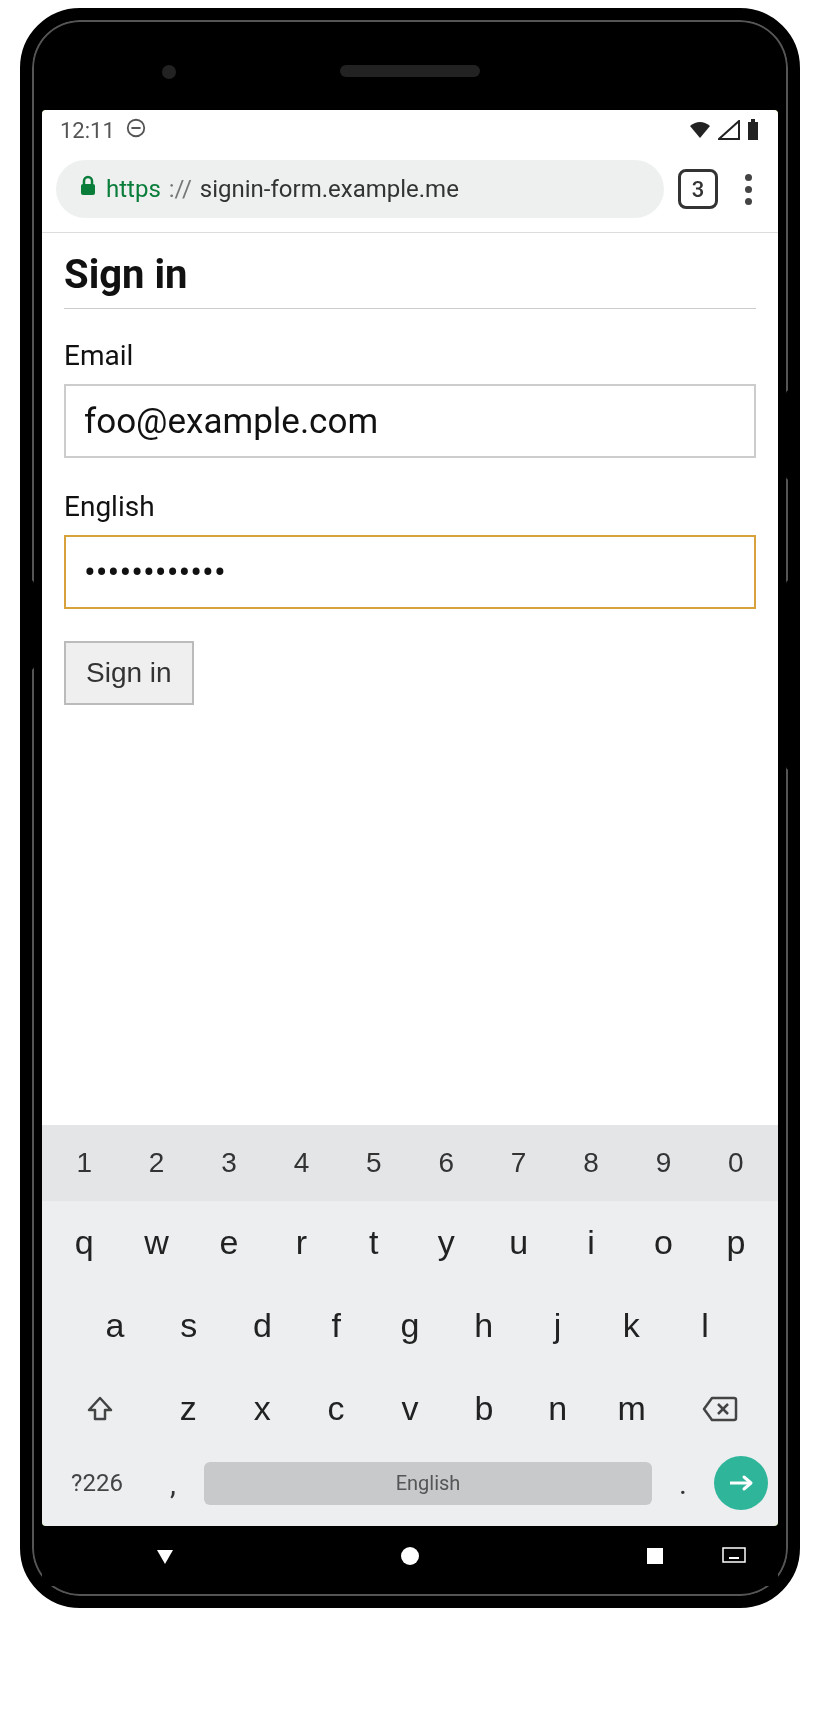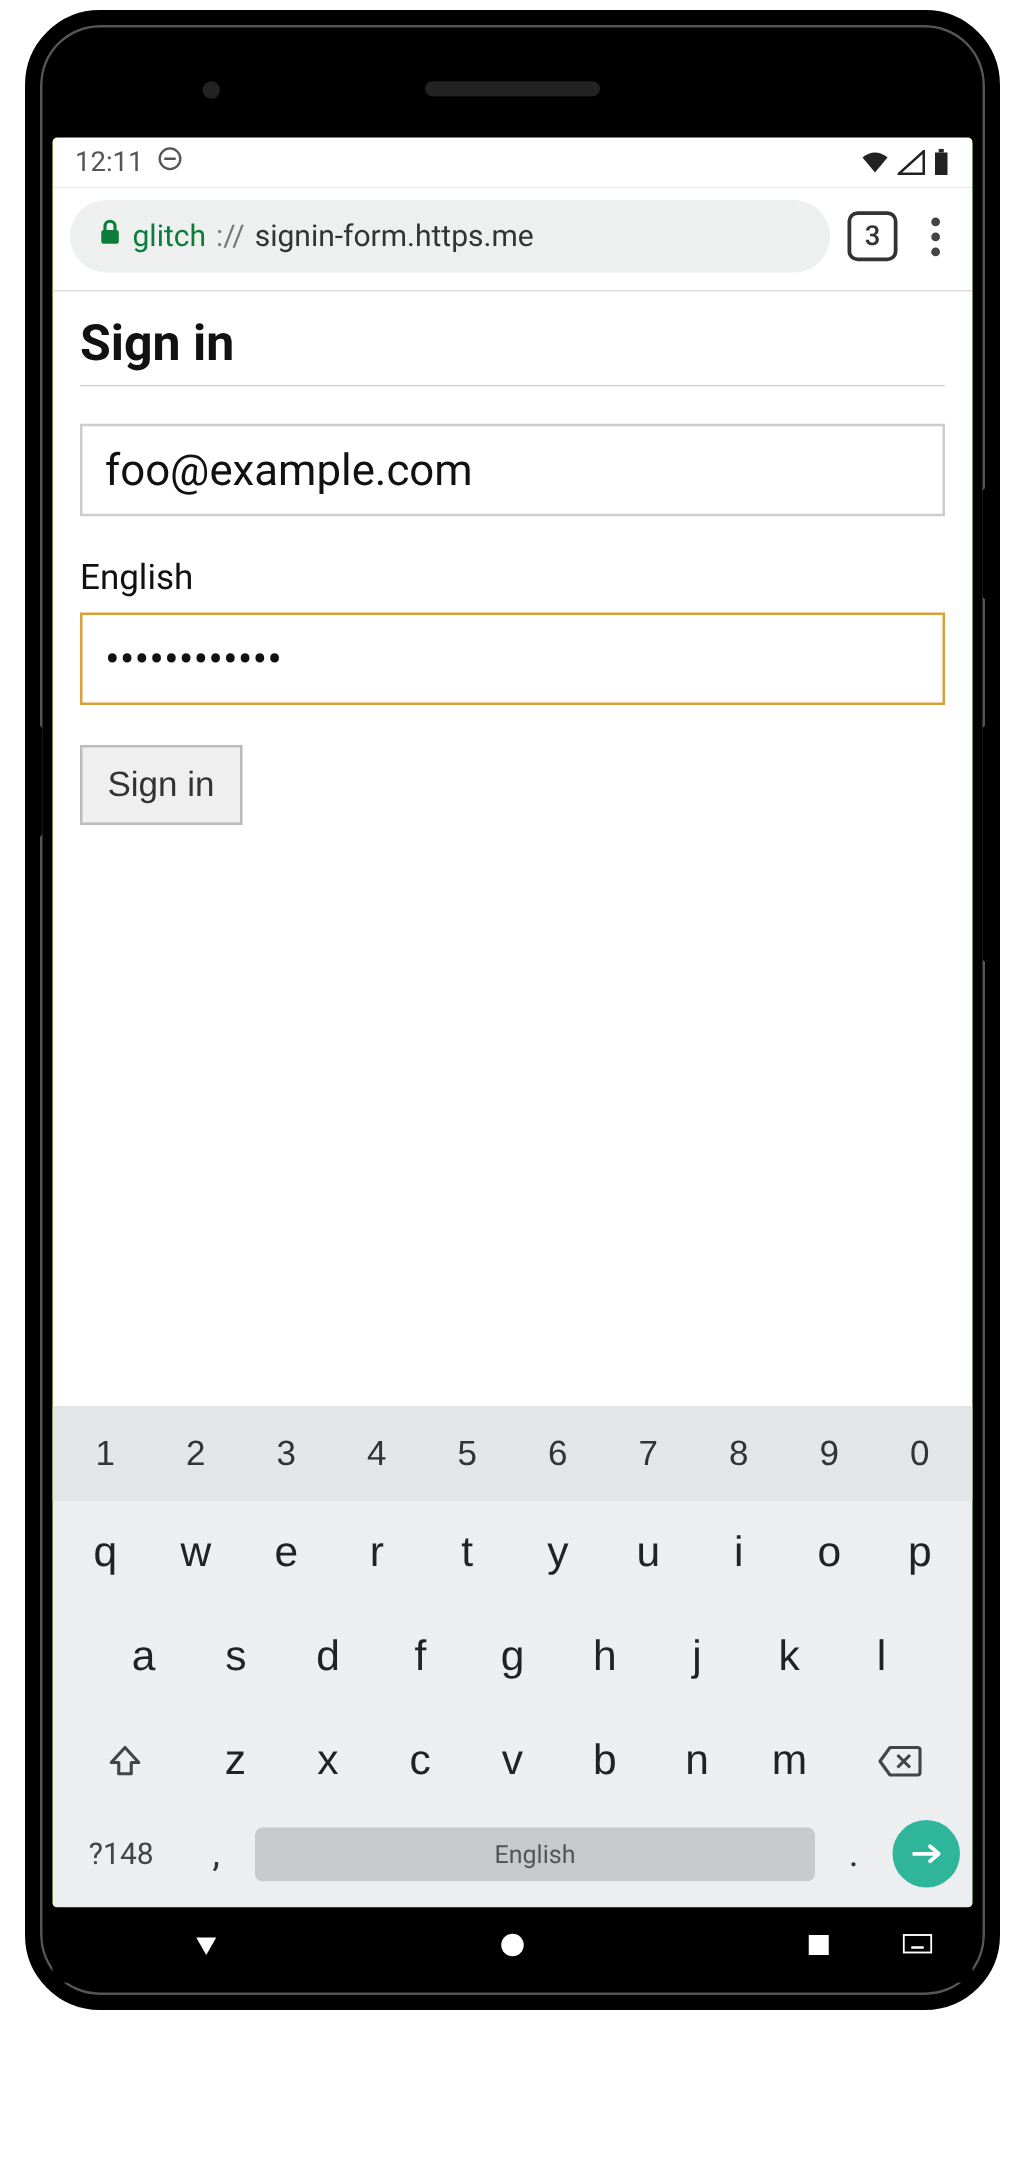--- a/index.html
+++ b/index.html
@@ -240,38 +240,39 @@
     </div>
 
     <div class="browser-bar">
       <div class="url-pill">
         <span>
           <svg width="20" height="22" viewBox="0 0 20 22">
               <rect x="3" y="9" width="14" height="11" rx="2" fill="#0a7d3a"></rect>
               <path d="M6 9 V6 a4 4 0 0 1 8 0 V9" fill="none" stroke="#0a7d3a" stroke-width="2.5"></path>
             </svg>
         </span>
-        <span class="url-scheme">glitch</span>
+        <span class="url-scheme">https</span>
           <span class="url-sep">://</span>
-          <span class="url-host">signin-form.https.me</span>
+          <span class="url-host">signin-form.example.me</span>
       </div>
       <div class="tab-count">
         <span>3</span>
       </div>
       <div class="menu-dots">
         <span></span>
           <span></span>
           <span></span>
       </div>
     </div>
 
     <div class="page">
       <h1>Sign in</h1>
 
       <div class="field">
+        <label>Email</label>
         <input type="text" value="foo@example.com" style="">
       </div>
 
       <div class="field">
         <label>English</label>
         <input type="text" class="focused" value="••••••••••••" style="">
       </div>
 
       <button class="signin-btn">Sign in</button>
     </div>
@@ -329,21 +330,21 @@
           </div>
         <div class="kb-back">
           <svg width="36" height="28" viewBox="0 0 36 28">
               <path d="M10 3 H32 a2 2 0 0 1 2 2 V23 a2 2 0 0 1 -2 2 H10 L2 14 Z" fill="none" stroke="#444" stroke-width="2.5" stroke-linejoin="round"></path>
               <line x1="16" y1="9" x2="26" y2="19" stroke="#444" stroke-width="2.5"></line>
               <line x1="26" y1="9" x2="16" y2="19" stroke="#444" stroke-width="2.5"></line>
             </svg>
         </div>
       </div>
       <div class="kb-bottom">
-        <div class="kb-sym">?148</div>
+        <div class="kb-sym">?226</div>
         <div class="kb-comma">,</div>
         <div class="kb-space">
           <span>English</span>
         </div>
         <div class="kb-period">.</div>
         <div class="kb-enter">
           <svg width="26" height="20" viewBox="0 0 26 20">
               <line x1="2" y1="10" x2="22" y2="10" stroke="#fff" stroke-width="3"></line>
               <path d="M16 4 L23 10 L16 16" fill="none" stroke="#fff" stroke-width="3" stroke-linecap="round" stroke-linejoin="round"></path>
             </svg>

